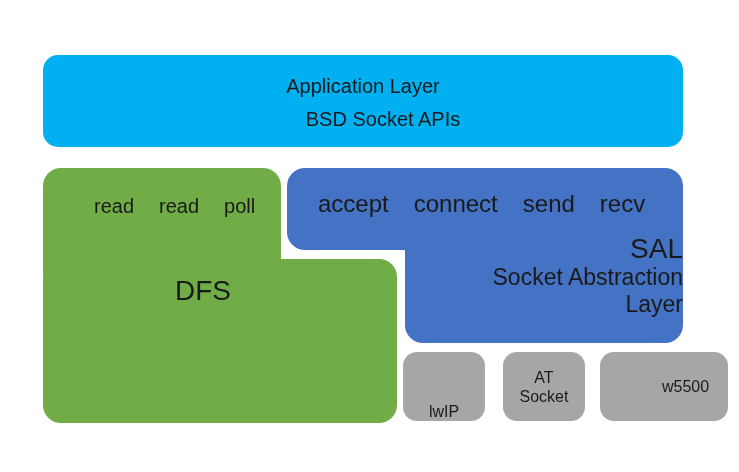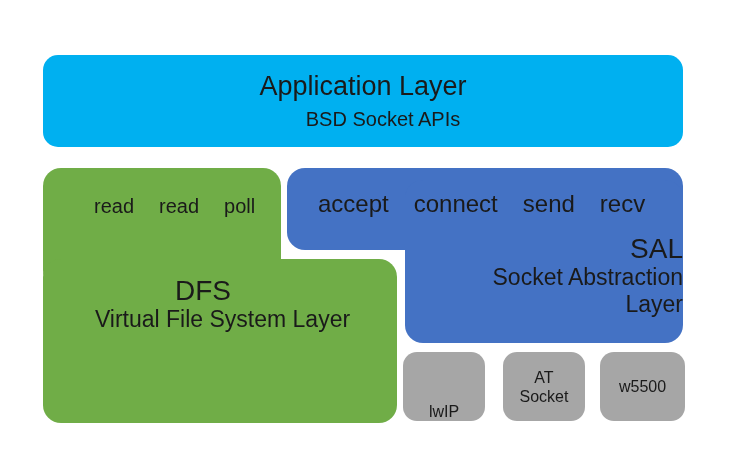--- a/index.html
+++ b/index.html
@@ -9,21 +9,21 @@
     font-family:"Liberation Sans","DejaVu Sans",sans-serif;
     color:#1a1a1a;
   }
   .abs{position:absolute;}
 
   
   .app-layer{
     left:43px;top:55px;width:640px;height:92px;border-radius:15px;
     display:flex;flex-direction:column;align-items:center;justify-content:center;gap:9px;
   }
-  .app-title{font-size:27px;line-height:26px;}
+  .app-title{font-size:20px;line-height:26px;}
   .app-subtitle{font-size:20px;line-height:22px;margin-left:40px;}
 
   
   .dfs-upper{left:43px;top:168px;width:238px;height:120px;border-radius:18px;}
   .dfs-lower{left:43px;top:259px;width:354px;height:164px;border-radius:18px;}
 
   .dfs-apis{
     left:66px;top:194px;display:flex;gap:25px;
     font-size:20px;line-height:24px;margin-left:28px;
   }
@@ -42,21 +42,21 @@
   .sal-title-block{left:405px;top:234px;width:278px;text-align:right;}
 
   
   .impl-box{
     top:352px;height:69px;border-radius:14px;
     display:flex;align-items:center;justify-content:center;
     font-size:16px;line-height:19px;text-align:center;
   }
   .impl-lwip{left:403px;width:82px;align-items:flex-end;}
   .impl-at{left:503px;width:82px;}
-  .impl-w5500{left:600px;width:85px;}
+  .impl-w5500{left:600px;width:85px;padding-left:43px;}
   .impl-label{display:block;max-width:56px;}
 </style>
 </head>
 <body style="color: rgb(26, 26, 26); background: rgb(255, 255, 255);">
 
 <div class="abs app-layer" style="background: rgb(0, 176, 240);">
   <div class="app-title">Application Layer</div>
   <div class="app-subtitle">BSD Socket APIs</div>
 </div>
 
@@ -67,21 +67,20 @@
 <div class="abs sal-lower" style="background: rgb(68, 114, 196);"></div>
 
 <div class="abs dfs-apis">
   <span>read</span>
   <span>read</span>
   <span>poll</span>
 </div>
 
 <div class="abs dfs-title-block">
   <div class="layer-abbr">DFS</div>
-  <div class="layer-name">Virtual File System Layer</div>
 </div>
 
 <div class="abs sal-apis">
   <span>accept</span>
   <span>connect</span>
   <span>send</span>
   <span>recv</span>
 </div>
 
 <div class="abs sal-title-block">

